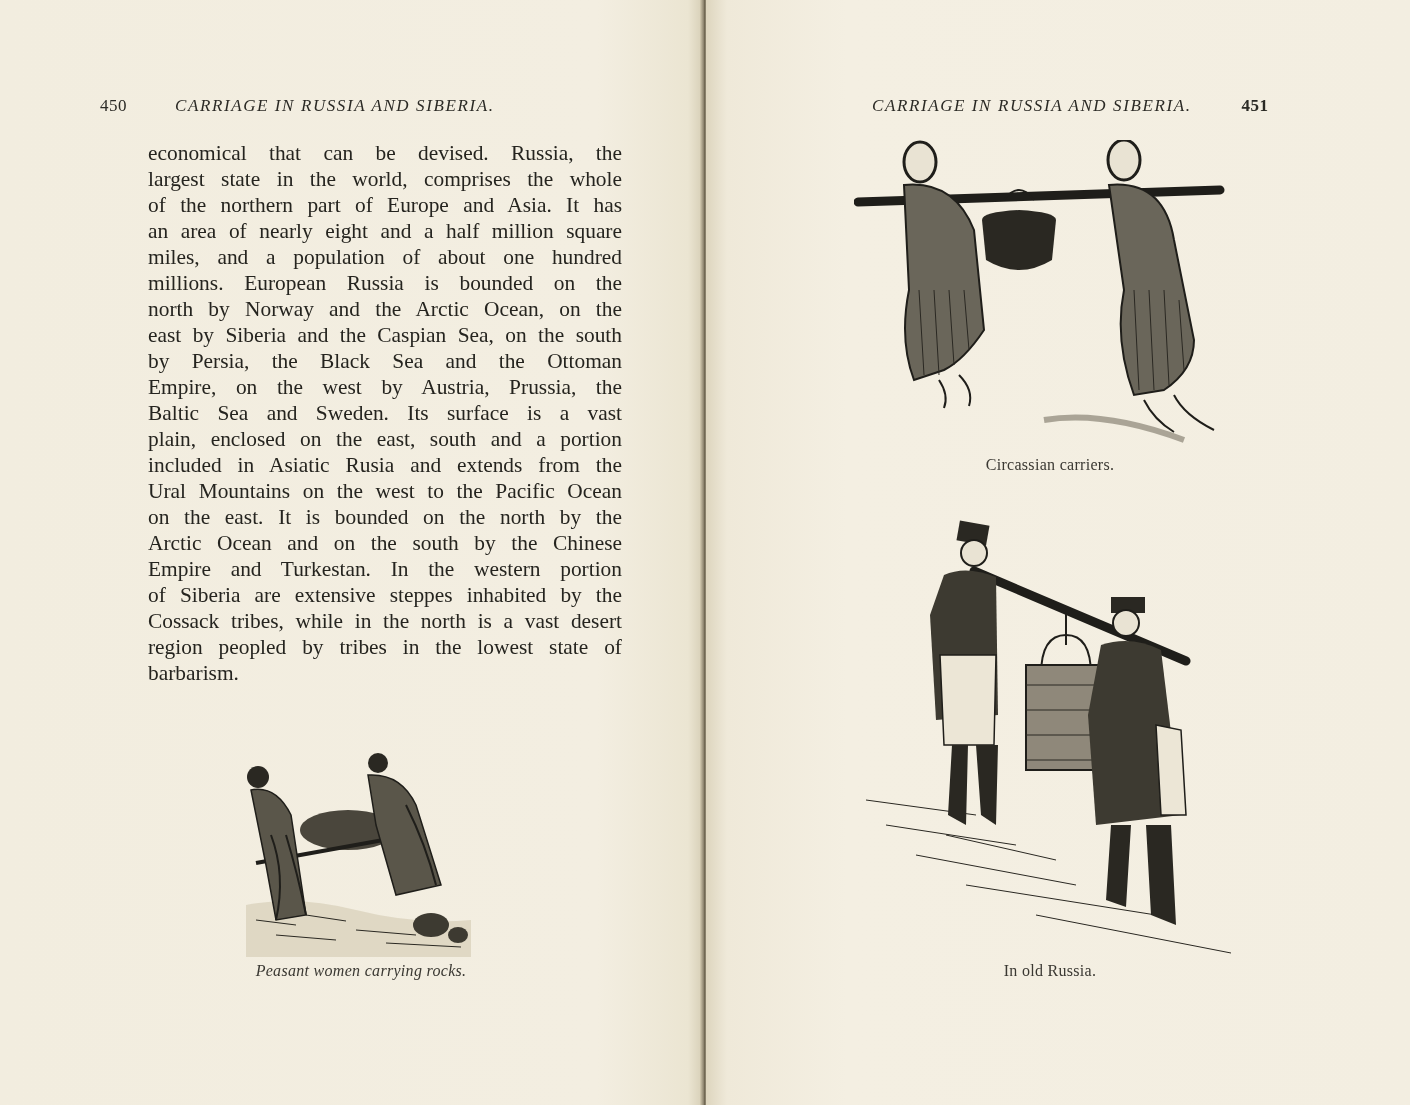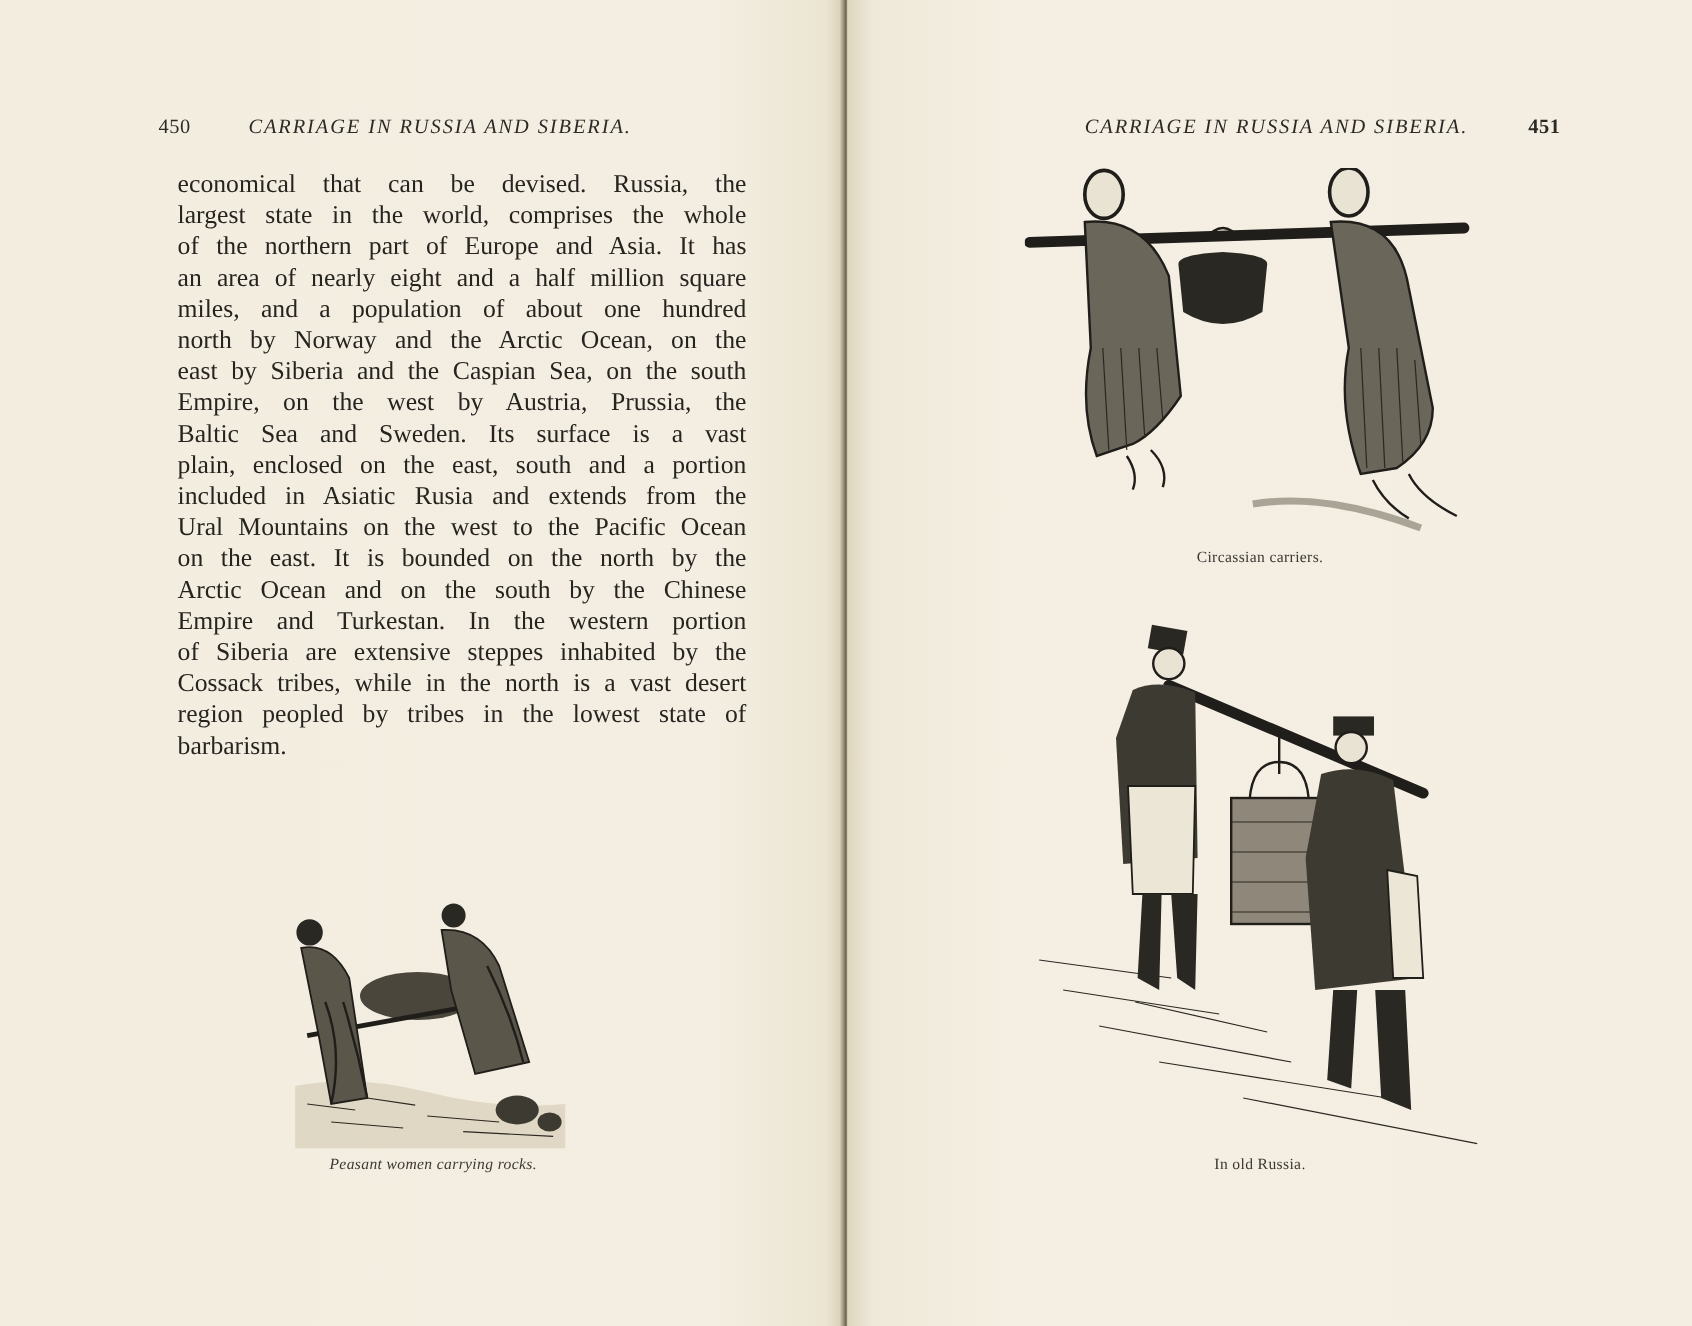--- a/index.html
+++ b/index.html
@@ -16,21 +16,20 @@
   }
   .page.left { left: 0; width: 702px; background: linear-gradient(to right, #f2eddf 0%, #f3eee1 85%, #ebe5d2 98%, #d8d0b8 100%); }
   .page.right { left: 706px; width: 704px; background: linear-gradient(to right, #ddd5be 0%, #efe9d9 3%, #f4efe2 20%, #f3eee1 100%); }
   .gutter {
     position: absolute; left: 700px; top: 0; width: 8px; height: 1105px;
     background: linear-gradient(to right, #d6cdb3, #8f8670 45%, #6e6652 55%, #c9c0a6);
   }
   .running-head {
     position: absolute; top: 96px; font-size: 17px;
     font-family: "Liberation Serif", serif;
-    margin-left: 32px;
   }
   .running-head .num { font-style: normal; font-weight: normal; letter-spacing: 0.5px; }
   .running-head .title { font-style: italic; letter-spacing: 1.6px; }
   .left .running-head { left: 100px; }
   .left .running-head .title { margin-left: 48px; }
   .right .running-head { left: 166px; }
   .right .running-head .num { margin-left: 50px; font-weight: bold; }
 
   .body-text {
     position: absolute; left: 100px; top: 140px; width: 522px;
@@ -38,43 +37,45 @@
     font-size: 21.4px; line-height: 26px;
     text-align: justify; text-align-last: justify;
     color: #25241f;
   }
   .body-text .line { display: block; text-align: justify; text-align-last: justify; white-space: nowrap; margin-left: 48px; }
   .body-text .line.last { text-align-last: left; }
 
   .figure { position: absolute; }
   .caption {
     position: absolute; font-family: "Liberation Serif", serif;
-    font-size: 13px; color: #3a3832; letter-spacing: 0.3px;
+    font-size: 16px; color: #3a3832; letter-spacing: 0.3px;
     text-align: center; white-space: nowrap;
   }
   svg .ink { stroke: #1f1e1a; fill: none; stroke-width: 2; }
   svg .inkfill { fill: #2a2822; }
   svg .hatch { stroke: #2a2822; stroke-width: 1; }
 </style>
 </head>
 <body>
 
 <div class="page left">
   <div class="running-head">
     <span class="num">450</span><span class="title">CARRIAGE IN RUSSIA AND SIBERIA.</span>
   </div>
 
   <div class="body-text">
     <span class="line">economical that can be devised.  Russia, the</span>
     <span class="line">largest state in the world, comprises the whole</span>
     <span class="line">of the northern part of Europe and Asia.  It has</span>
     <span class="line">an area of nearly eight and a half million square</span>
     <span class="line">miles, and a population of about one hundred</span>
+    <span class="line">millions.  European Russia is bounded on the</span>
     <span class="line">north by Norway and the Arctic Ocean, on the</span>
     <span class="line">east by Siberia and the Caspian Sea, on the south</span>
+    <span class="line">by Persia, the Black Sea and the Ottoman</span>
     <span class="line">Empire, on the west by Austria, Prussia, the</span>
     <span class="line">Baltic Sea and Sweden.  Its surface is a vast</span>
     <span class="line">plain, enclosed on the east, south and a portion</span>
     <span class="line">included in Asiatic Rusia and extends from the</span>
     <span class="line">Ural Mountains on the west to the Pacific Ocean</span>
     <span class="line">on the east.  It is bounded on the north by the</span>
     <span class="line">Arctic Ocean and on the south by the Chinese</span>
     <span class="line">Empire and Turkestan.  In the western portion</span>
     <span class="line">of Siberia are extensive steppes inhabited by the</span>
     <span class="line">Cossack tribes, while in the north is a vast desert</span>

